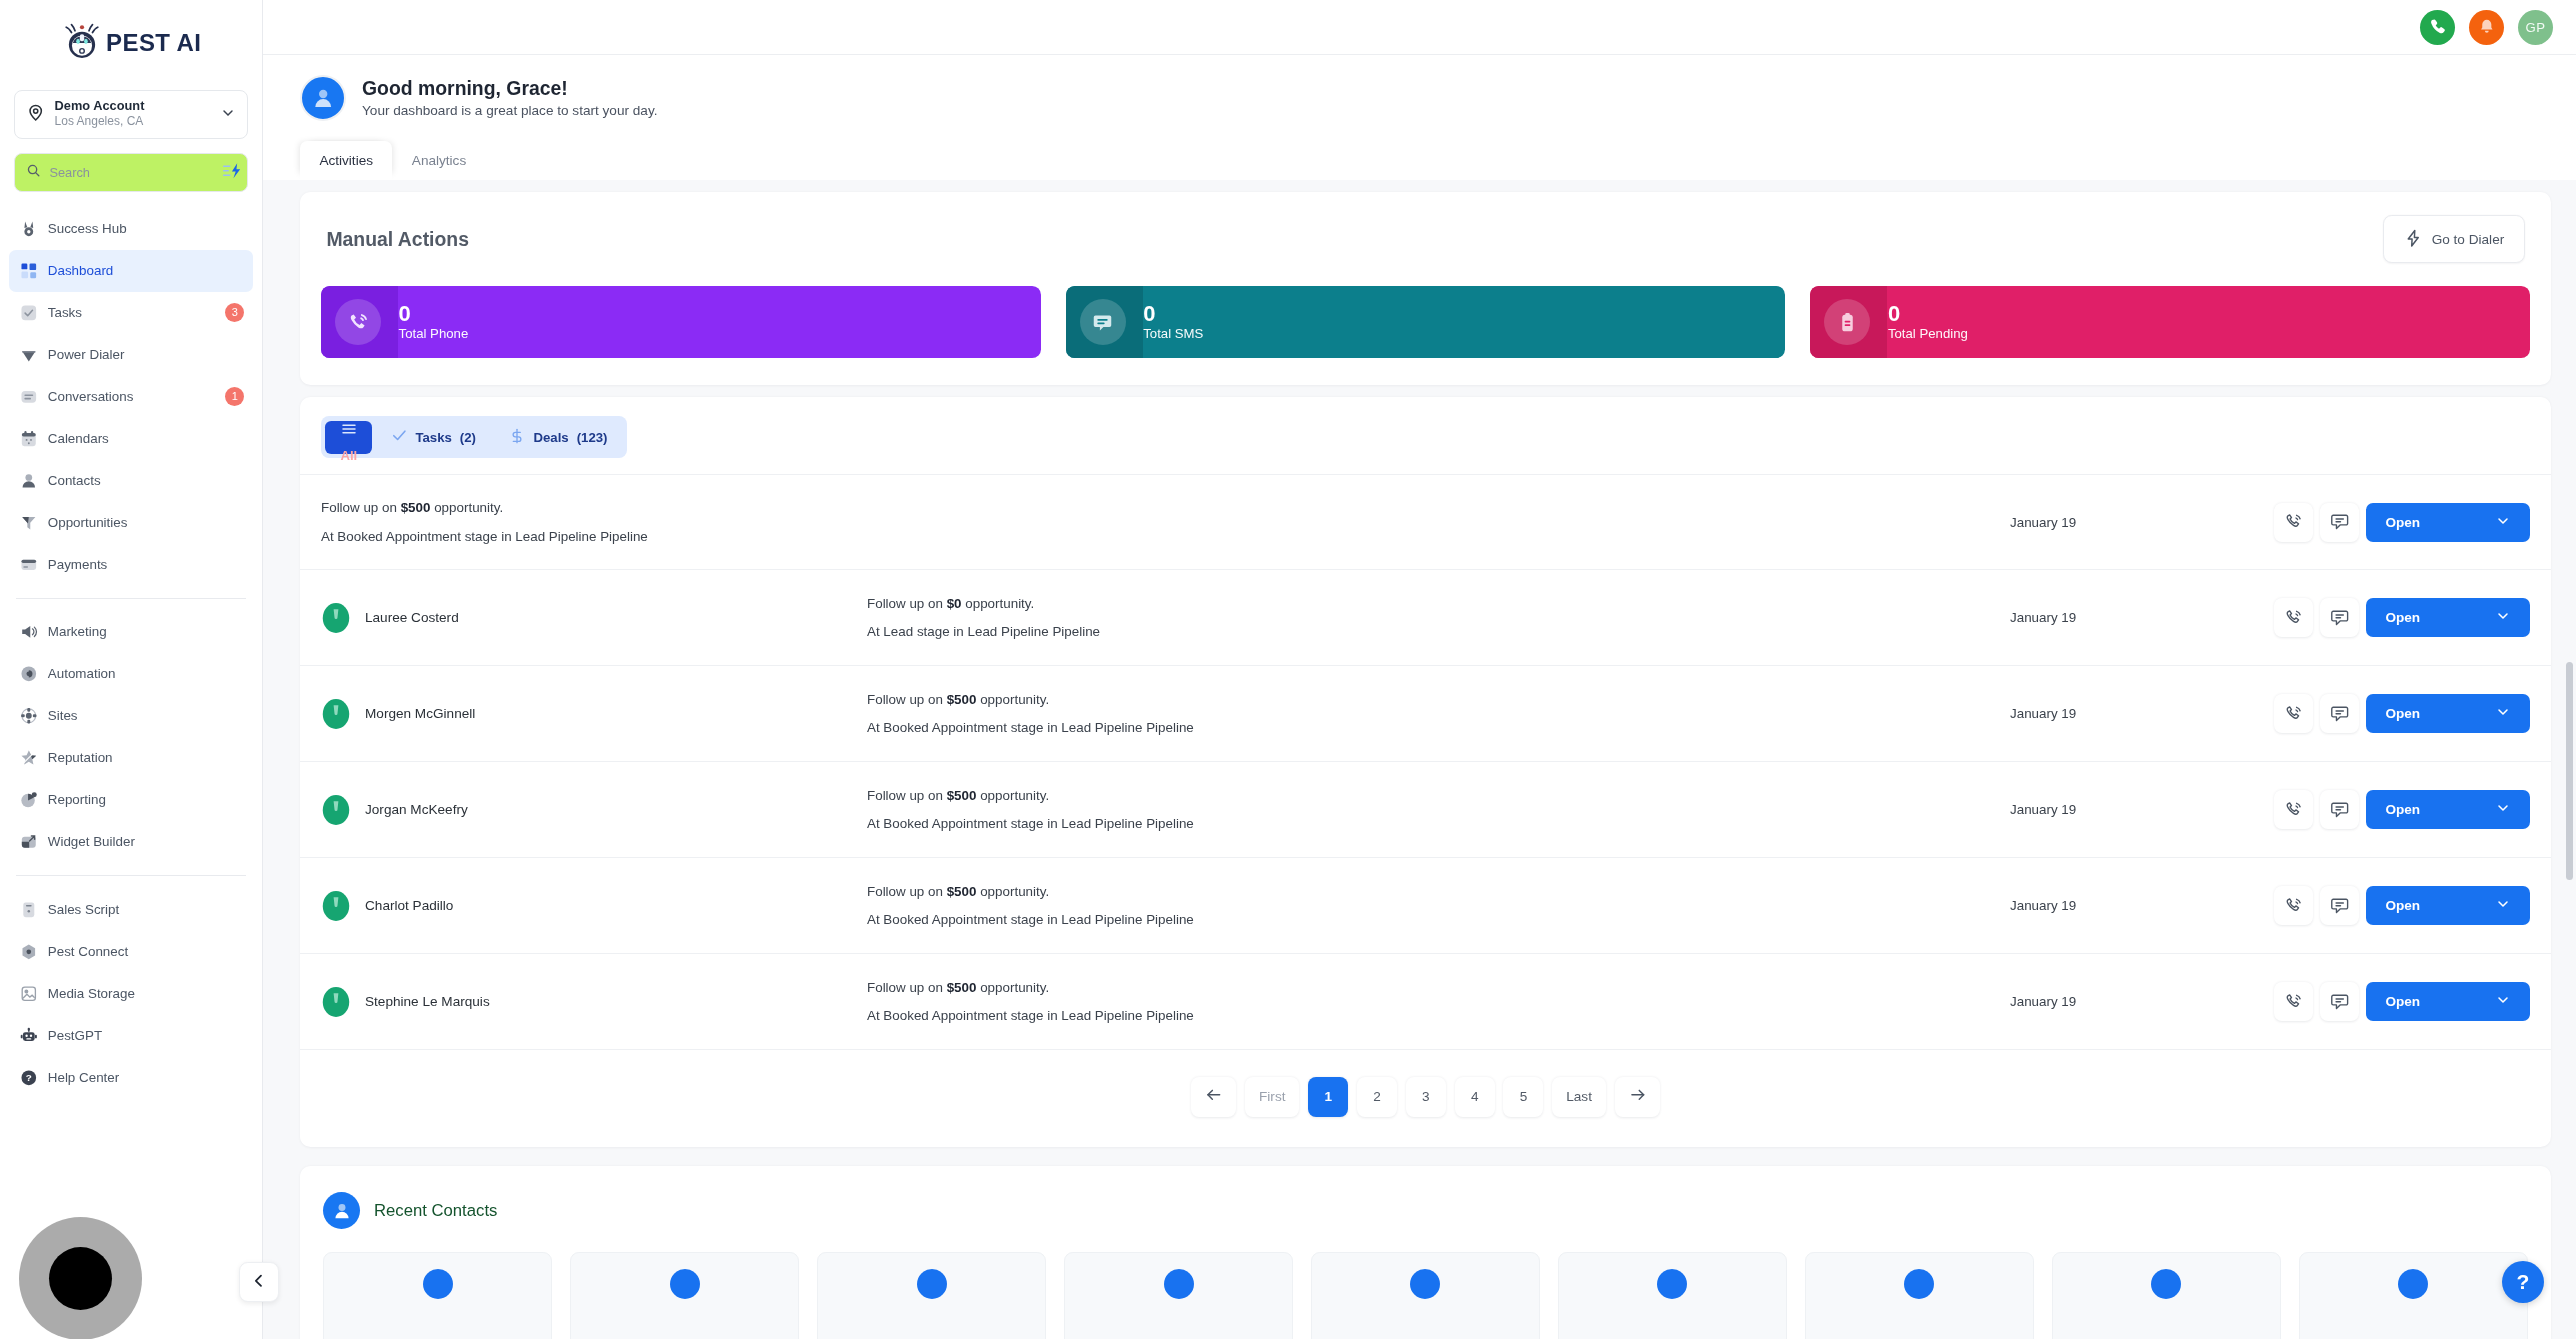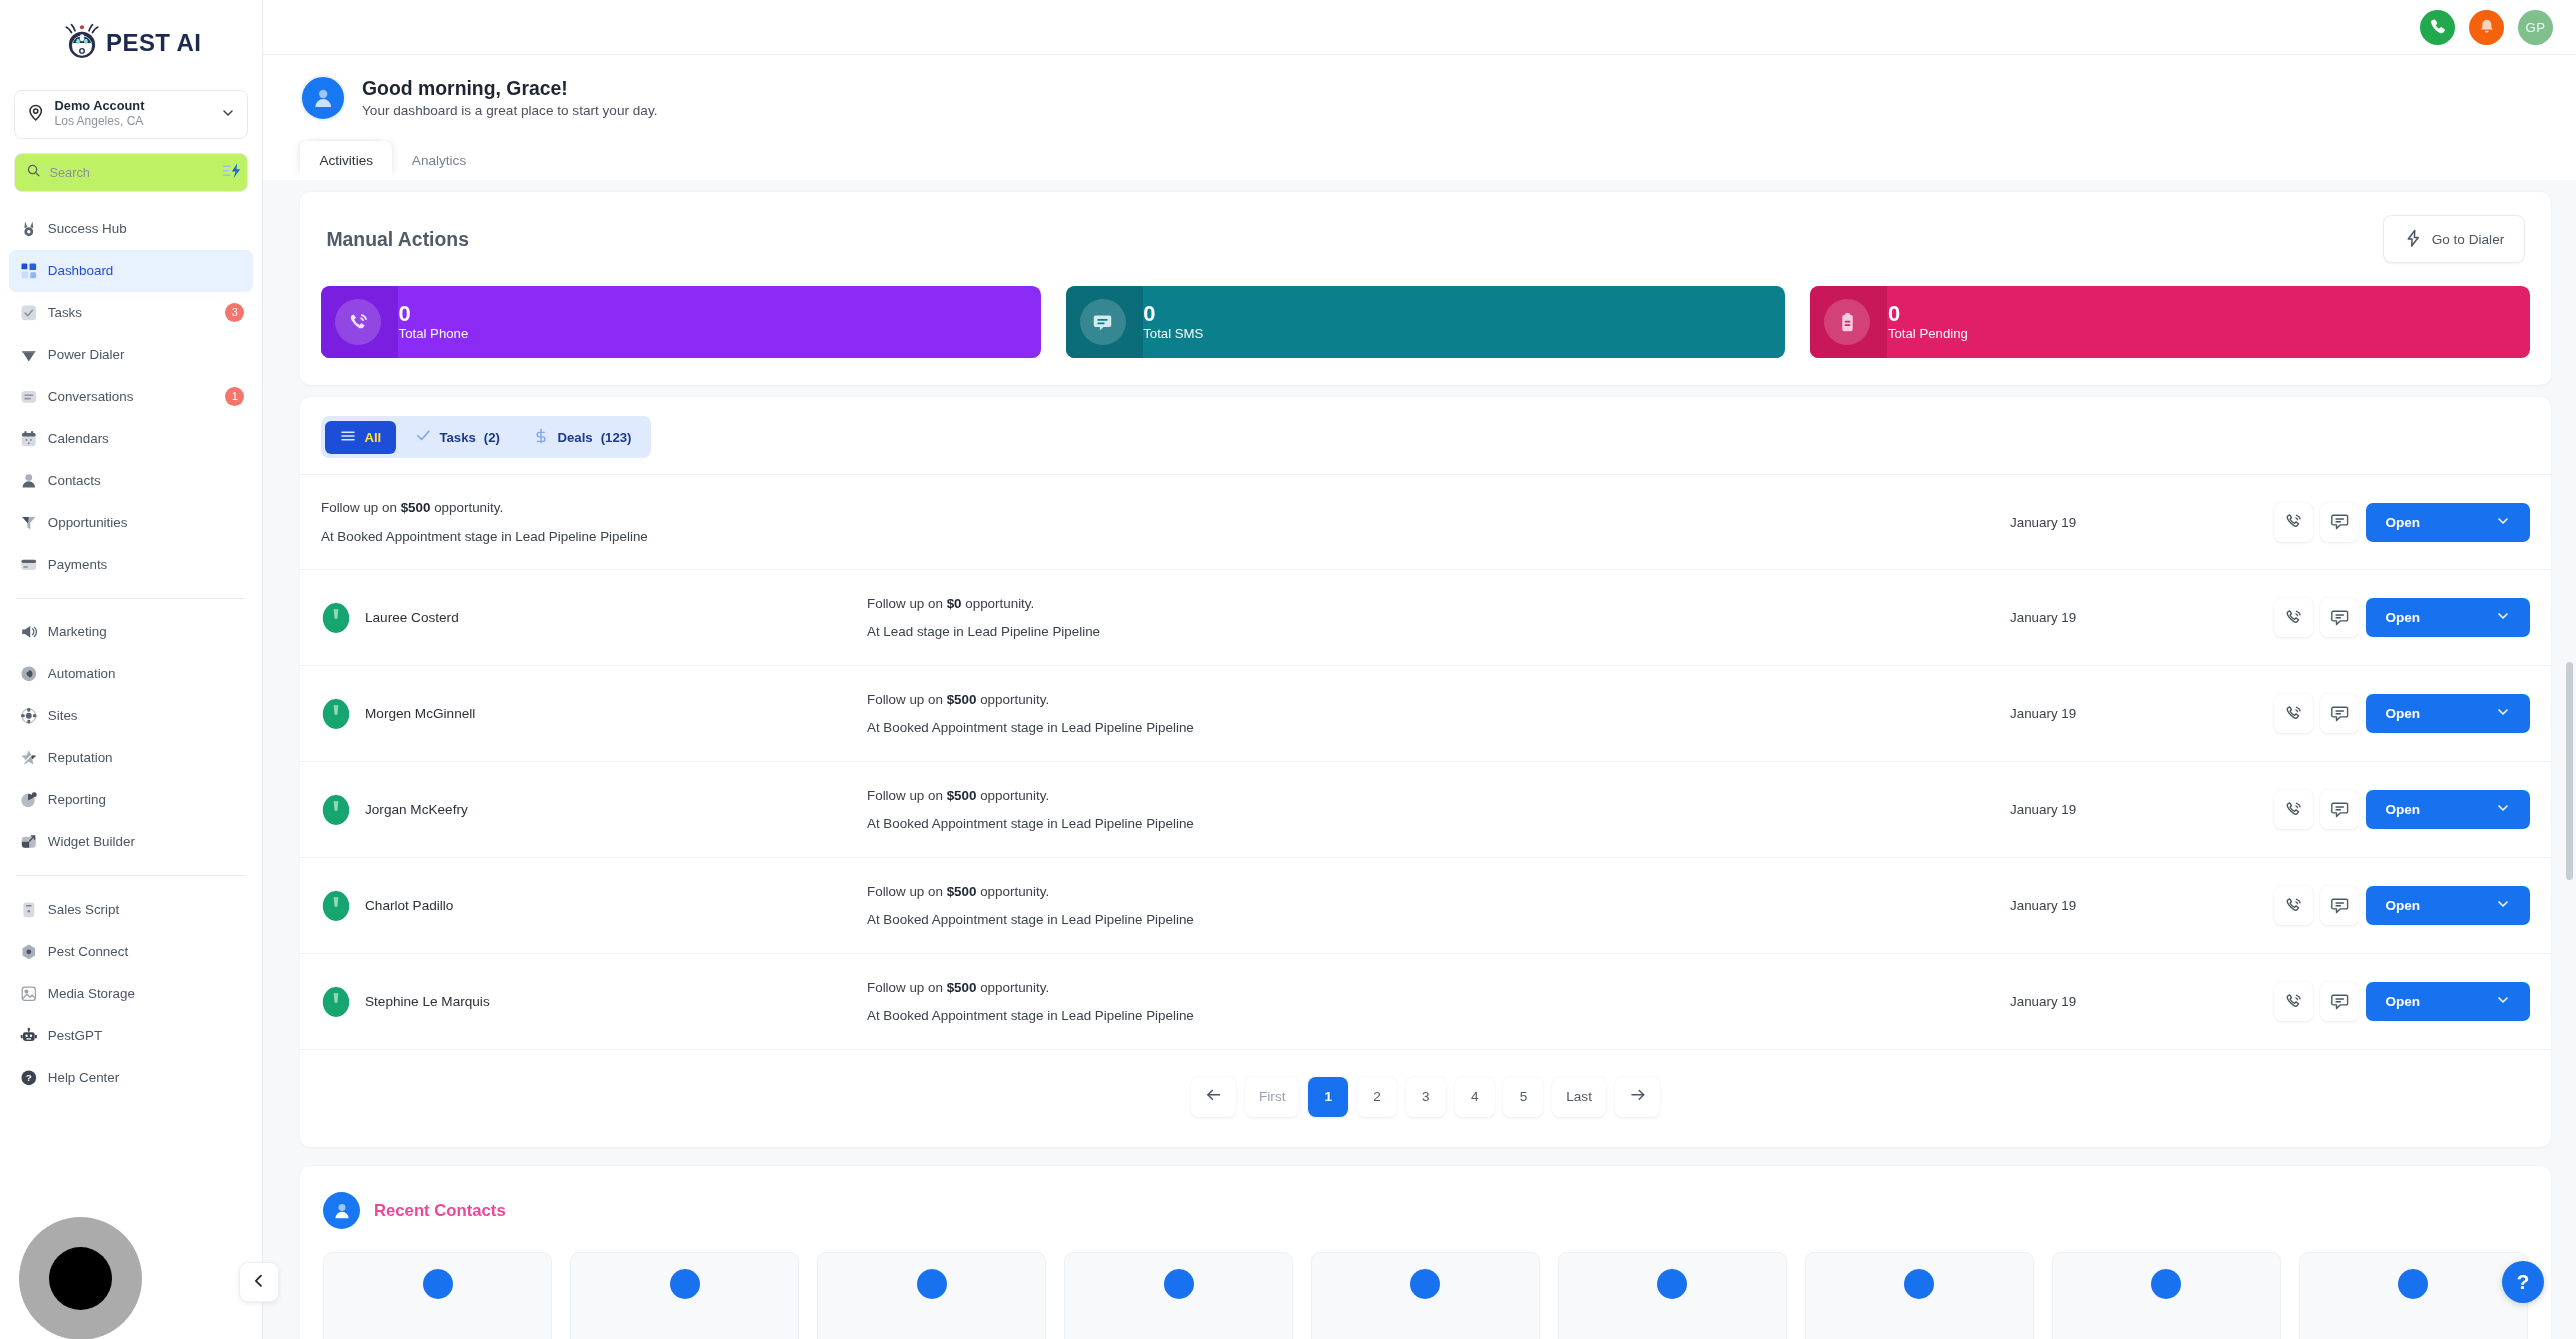--- a/index.html
+++ b/index.html
@@ -132,21 +132,21 @@
 
   .filters { display: flex; padding: 19.4px 21px 0 21px; }
   .filter-pill-group {
     display: inline-flex; align-items: center; gap: 3.5px; background: #dfeafe;
     border-radius: 8px; padding: 4.4px;
   }
   .fpill {
     display: flex; align-items: center; gap: 8px; height: 33px; padding: 0 15px;
     border-radius: 6.2px; font-size: 13.2px; color: #1e3a8a; cursor: pointer; font-weight: bold;
   }
-  .fpill.active { background: #1d4ed8; color: #fde047; }
+  .fpill.active { background: #1d4ed8; color: #fca5a5; flex-direction: column; }
   .fpill .cnt { font-weight: bold; }
 
   .rows { margin-top: 16px; }
   .arow {
     display: flex; align-items: center; height: 96px; padding: 0 21px 0 21px;
     border-bottom: 0.9px solid #eef0f3;
   }
   .arow:first-child { border-top: 0.9px solid #eef0f3; }
   .arow-person { width: 546px; flex: 0 0 546px; display: flex; align-items: center; gap: 14px; }
   .pin-av { width: 30px; height: 30px; flex: 0 0 30px; }
@@ -172,21 +172,21 @@
   .pbtn {
     min-width: 40px; height: 40px; padding: 0 14px; background: #fff; border-radius: 8px;
     display: flex; align-items: center; justify-content: center; font-size: 13.6px;
     color: #525a66; cursor: pointer; box-shadow: 0 0.9px 2.6px rgba(16,24,40,.09);
   }
   .pbtn.first { color: #9aa1ad; }
   .pbtn.active { background: #1872f0; color: #fff; font-weight: bold; }
 
   .recent-head { display: flex; align-items: center; gap: 14px; padding: 26.4px 0 0 23px; }
   .recent-av { width: 37px; height: 37px; border-radius: 50%; background: #1877f2; display: flex; align-items: center; justify-content: center; }
-  .recent-title { font-size: 16.7px; font-weight: bold; color: #ec4899; }
+  .recent-title { font-size: 16.7px; font-weight: normal; color: #14532d; }
   .recent-grid { display: flex; gap: 17.6px; padding: 23px 23px 0 23px; }
   .rc-card { flex: 1; height: 114px; background: #f7f9fb; border: 0.9px solid #eef1f4; border-radius: 8.8px; padding-top: 16px; display: flex; justify-content: center; }
   .rc-av { width: 30px; height: 30px; border-radius: 50%; background: #1872f0; }
 
   .help-fab {
     position: absolute; right: 32px; bottom: 37px; width: 42px; height: 42px;
     border-radius: 50%; background: #1872f0; display: flex; align-items: center;
     justify-content: center; color: #fff; font-size: 21px; font-weight: bold;
     cursor: pointer; z-index: 50; box-shadow: 0 1.8px 7px rgba(0,0,0,.18);
   }

